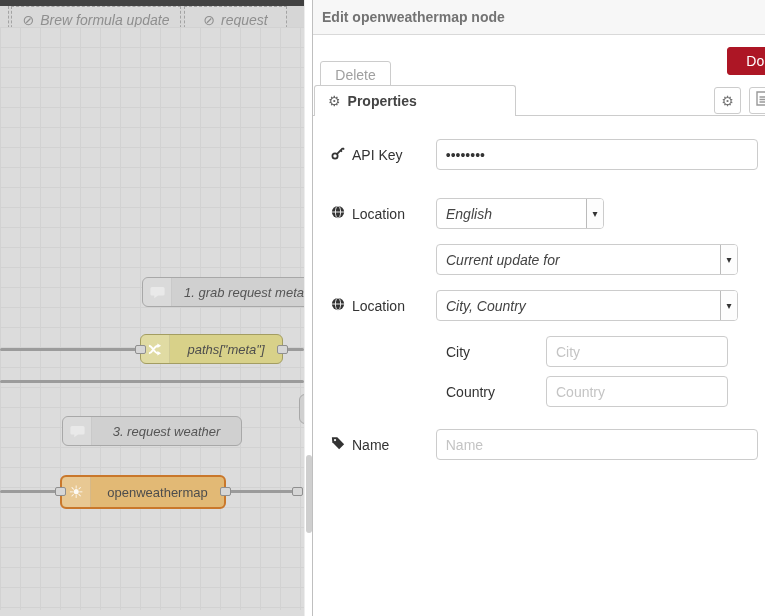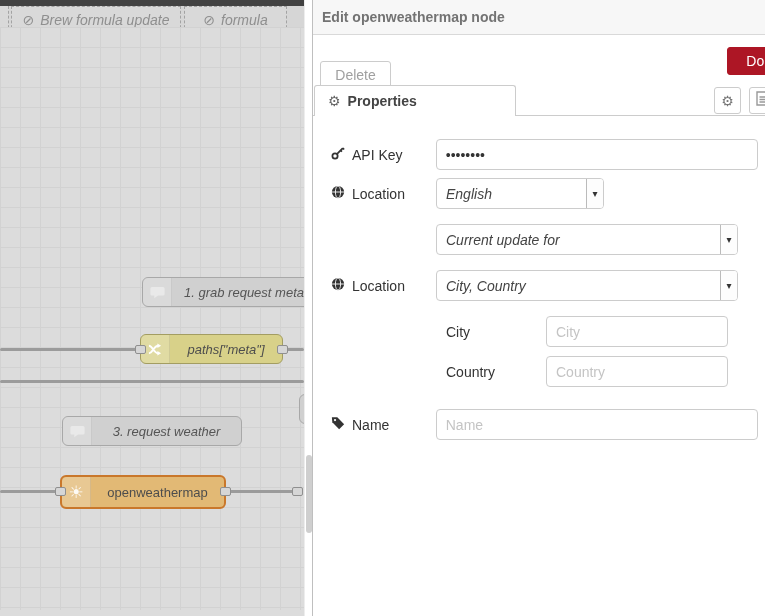--- a/index.html
+++ b/index.html
@@ -78,39 +78,39 @@
   .w-full { width:323px; }
   .w-med  { width:182px; }
   .selectbox { height:31px; border:1px solid #ccc; border-radius:4px; background:#fff; display:flex; align-items:stretch;
                font-size:14px; color:#444; cursor:pointer; overflow:hidden; }
   .selectbox .sel-value { flex:1; display:flex; align-items:center; padding-left:9px; white-space:nowrap;font-style:italic; }
   .selectbox .sel-arrow { width:17px; border-left:1px solid #bbb; display:flex; align-items:center; justify-content:center;
                           font-size:10px; color:#333; background:#fdfdfd; }
   .sel-lang { width:168px; }
   .sel-wide { width:302px; }
 
-  .mb-14 { margin-bottom:8px; } .mb-15 { margin-bottom:15px; } .mb-9 { margin-bottom:9px; } .mb-22 { margin-bottom:22px; }
+  .mb-14 { margin-bottom:28px; } .mb-15 { margin-bottom:15px; } .mb-9 { margin-bottom:9px; } .mb-22 { margin-bottom:22px; }
 </style>
 </head>
 <body>
 
 <div class="app">
 
   <div class="workspace">
     <div class="topbar"></div>
 
     <div class="tabbar">
       <div class="tab-sliver"></div>
       <div class="flow-tab tab-1">
         <span class="no-entry">⊘</span>
         <span>Brew formula update</span>
       </div>
       <div class="flow-tab tab-2">
         <span class="no-entry">⊘</span>
-        <span>formula</span>
+        <span>request</span>
       </div>
     </div>
 
     <div class="canvas">
 
       <div class="node node-comment" style="left:142px; top:250px; width:175px; height:30px;">
         <span class="icon-band">
           <svg width="15" height="15" viewBox="0 0 16 16">
               <path fill="#e9e9e9" d="M2 2h12a1.6 1.6 0 0 1 1.6 1.6v6A1.6 1.6 0 0 1 14 11.2H8.5L4.6 14v-2.8H2A1.6 1.6 0 0 1 .4 9.6v-6A1.6 1.6 0 0 1 2 2z"></path>
             </svg>

